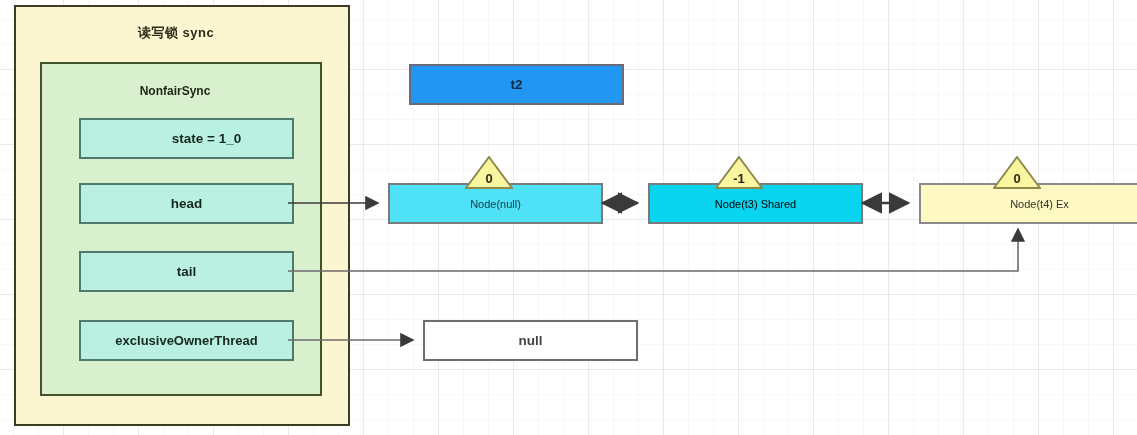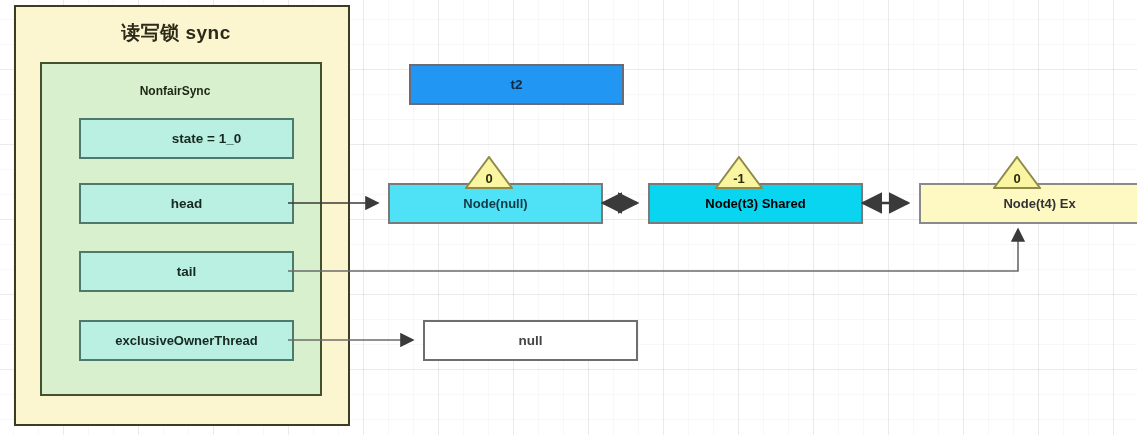--- a/index.html
+++ b/index.html
@@ -18,21 +18,21 @@
   .abs{position:absolute;}
   .box{box-sizing:border-box;display:flex;align-items:center;justify-content:center;margin-left:6px;}
 
   
   #sync-container{
     left:8px;top:5px;width:336px;height:421px;
     background:#fcf6d0;border:2px solid #3d3b22;
   }
   #sync-title{
     left:8px;top:18px;width:336px;height:30px;
-    font-size:19px;font-weight:700;color:#2c2a1a;letter-spacing:.5px;
+    font-size:13px;font-weight:700;color:#2c2a1a;letter-spacing:.5px;
     display:flex;align-items:center;justify-content:center;
   }
   #nonfair-container{
     left:34px;top:62px;width:282px;height:334px;
     background:#d9f0cf;border:2px solid #43512c;
   }
   #nonfair-title{
     left:34px;top:78px;width:282px;height:26px;
     font-size:12px;font-weight:700;color:#1d2614;
     display:flex;align-items:center;justify-content:center;
@@ -43,21 +43,21 @@
     font-size:13.5px;font-weight:700;color:#16281f;
   }
   #field-state{top:118px;padding-left:40px;}
   #field-head{top:183px;}
   #field-tail{top:251px;}
   #field-owner{top:320px;font-size:13px;text-align:right;}
 
   
   .node{
     height:41px;border:2px solid #7a7a7a;
-    font-size:13px;font-weight:700;
+    font-size:11px;font-weight:400;
   }
   #node-null{left:382px;top:183px;width:215px;background:#4fe2f7;color:#123a45;}
   #node-t3{left:642px;top:183px;width:215px;background:#0ad5f0;color:#000000;}
   #node-t4{left:913px;top:183px;width:241px;background:#fef9c3;color:#333;border-color:#8a8a8a;}
   #box-t2{
     left:403px;top:64px;width:215px;height:41px;
     background:#2196f3;border:2px solid #6b6b78;
     font-size:13.5px;font-weight:700;color:#0c2b46;
   }
   #box-null{

